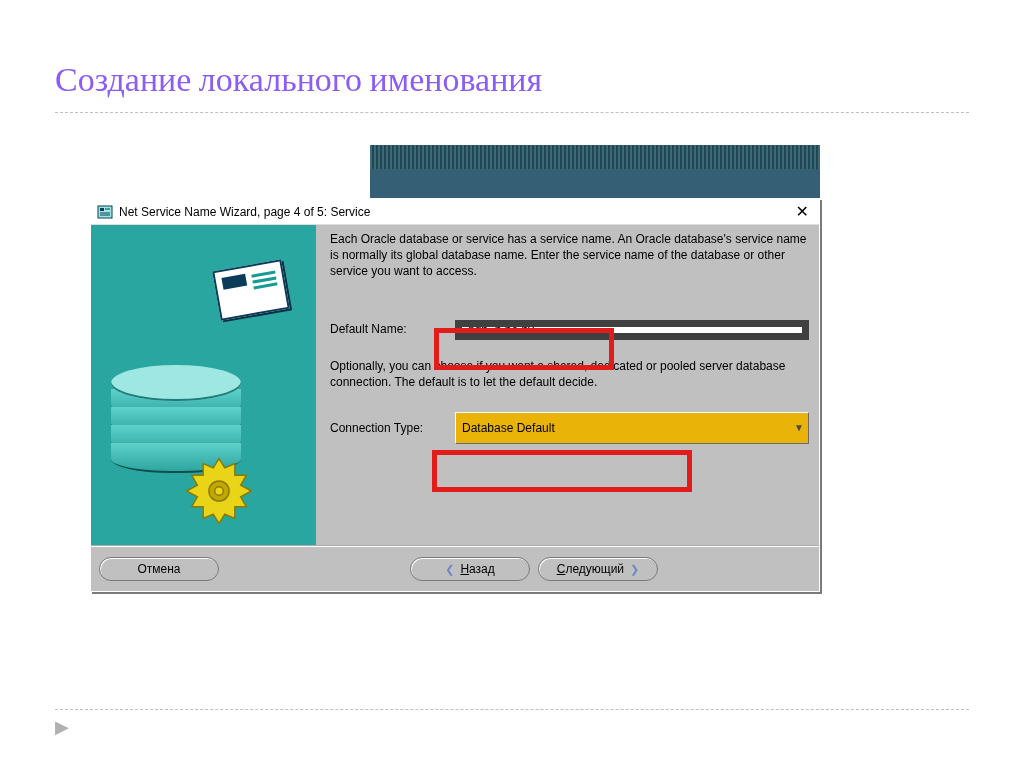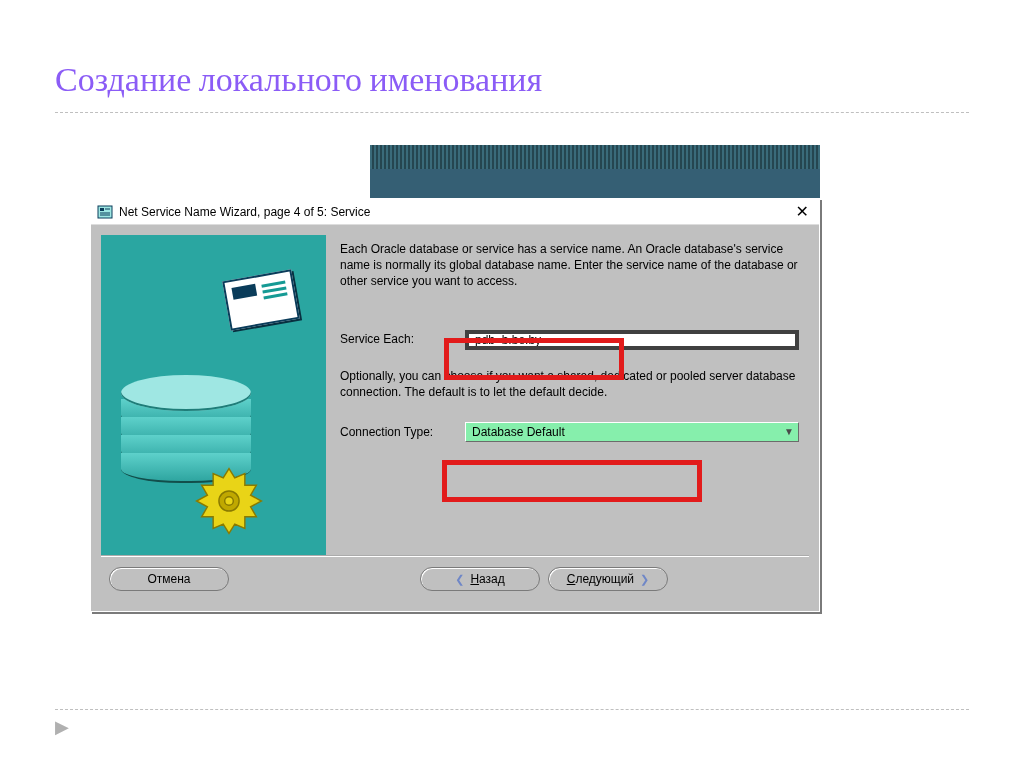--- a/index.html
+++ b/index.html
@@ -82,21 +82,20 @@
     align-items: center; justify-content: center;
   }
   .titlebar .titletext { flex: 1; }
   .titlebar .close {
     font-size: 16px;
     color: #000;
     cursor: pointer;
     padding: 0 4px;
   }
   .dlg-body {
-    padding: 10px;
   }
   .dlg-main {
     display: flex;
     background: #c0c0c0;
   }
   .left-pane {
     width: 225px;
     height: 320px;
     background: #2aa6a1; 
     position: relative;
@@ -170,29 +169,29 @@
     margin-bottom: 18px;
   }
   .row .lbl {
     width: 125px;
     flex-shrink: 0;
   }
   .text-input {
     flex: 1;
     height: 20px;
     background: #fff;
-    border: 4px solid #404040;
+    border: 7px solid #404040;
     font-size: 12px;
     padding: 2px 6px;
     font-family: Tahoma, Arial, sans-serif;
   }
   .select-box {
     flex: 1;
-    height: 20px;
-    background: #86efac;
+    height: 32px;
+    background: #eab308;
     border-top: 1px solid #fff;
     border-left: 1px solid #fff;
     border-bottom: 1px solid #6b6b6b;
     border-right: 1px solid #6b6b6b;
     display: flex;
     align-items: center;
     padding: 0 6px;
     position: relative;
     font-size: 12px;
   }
@@ -287,21 +286,21 @@
             <circle cx="50" cy="50" r="14" fill="#c0a800"></circle>
             <circle cx="50" cy="50" r="6" fill="#e9d417"></circle>
           </g>
         </svg>
       </div>
 
       <div class="right-pane" style="position:relative;">
         <p class="instr">Each Oracle database or service has a service name. An Oracle database's service name is normally its global database name. Enter the service name of the database or other service you want to access.</p>
 
         <div class="row">
-          <span class="lbl">Service Each:</span>
+          <span class="lbl">Default Name:</span>
           <input class="text-input" value="pdb_b.be.by" style="">
         </div>
 
         <p class="opt-text">Optionally, you can choose if you want a shared, dedicated or pooled server database connection. The default is to let the default decide.</p>
 
         <div class="row">
           <span class="lbl">Connection Type:</span>
           <div class="select-box">
             <span>Database Default</span>
             <span class="arrow">▼</span>

